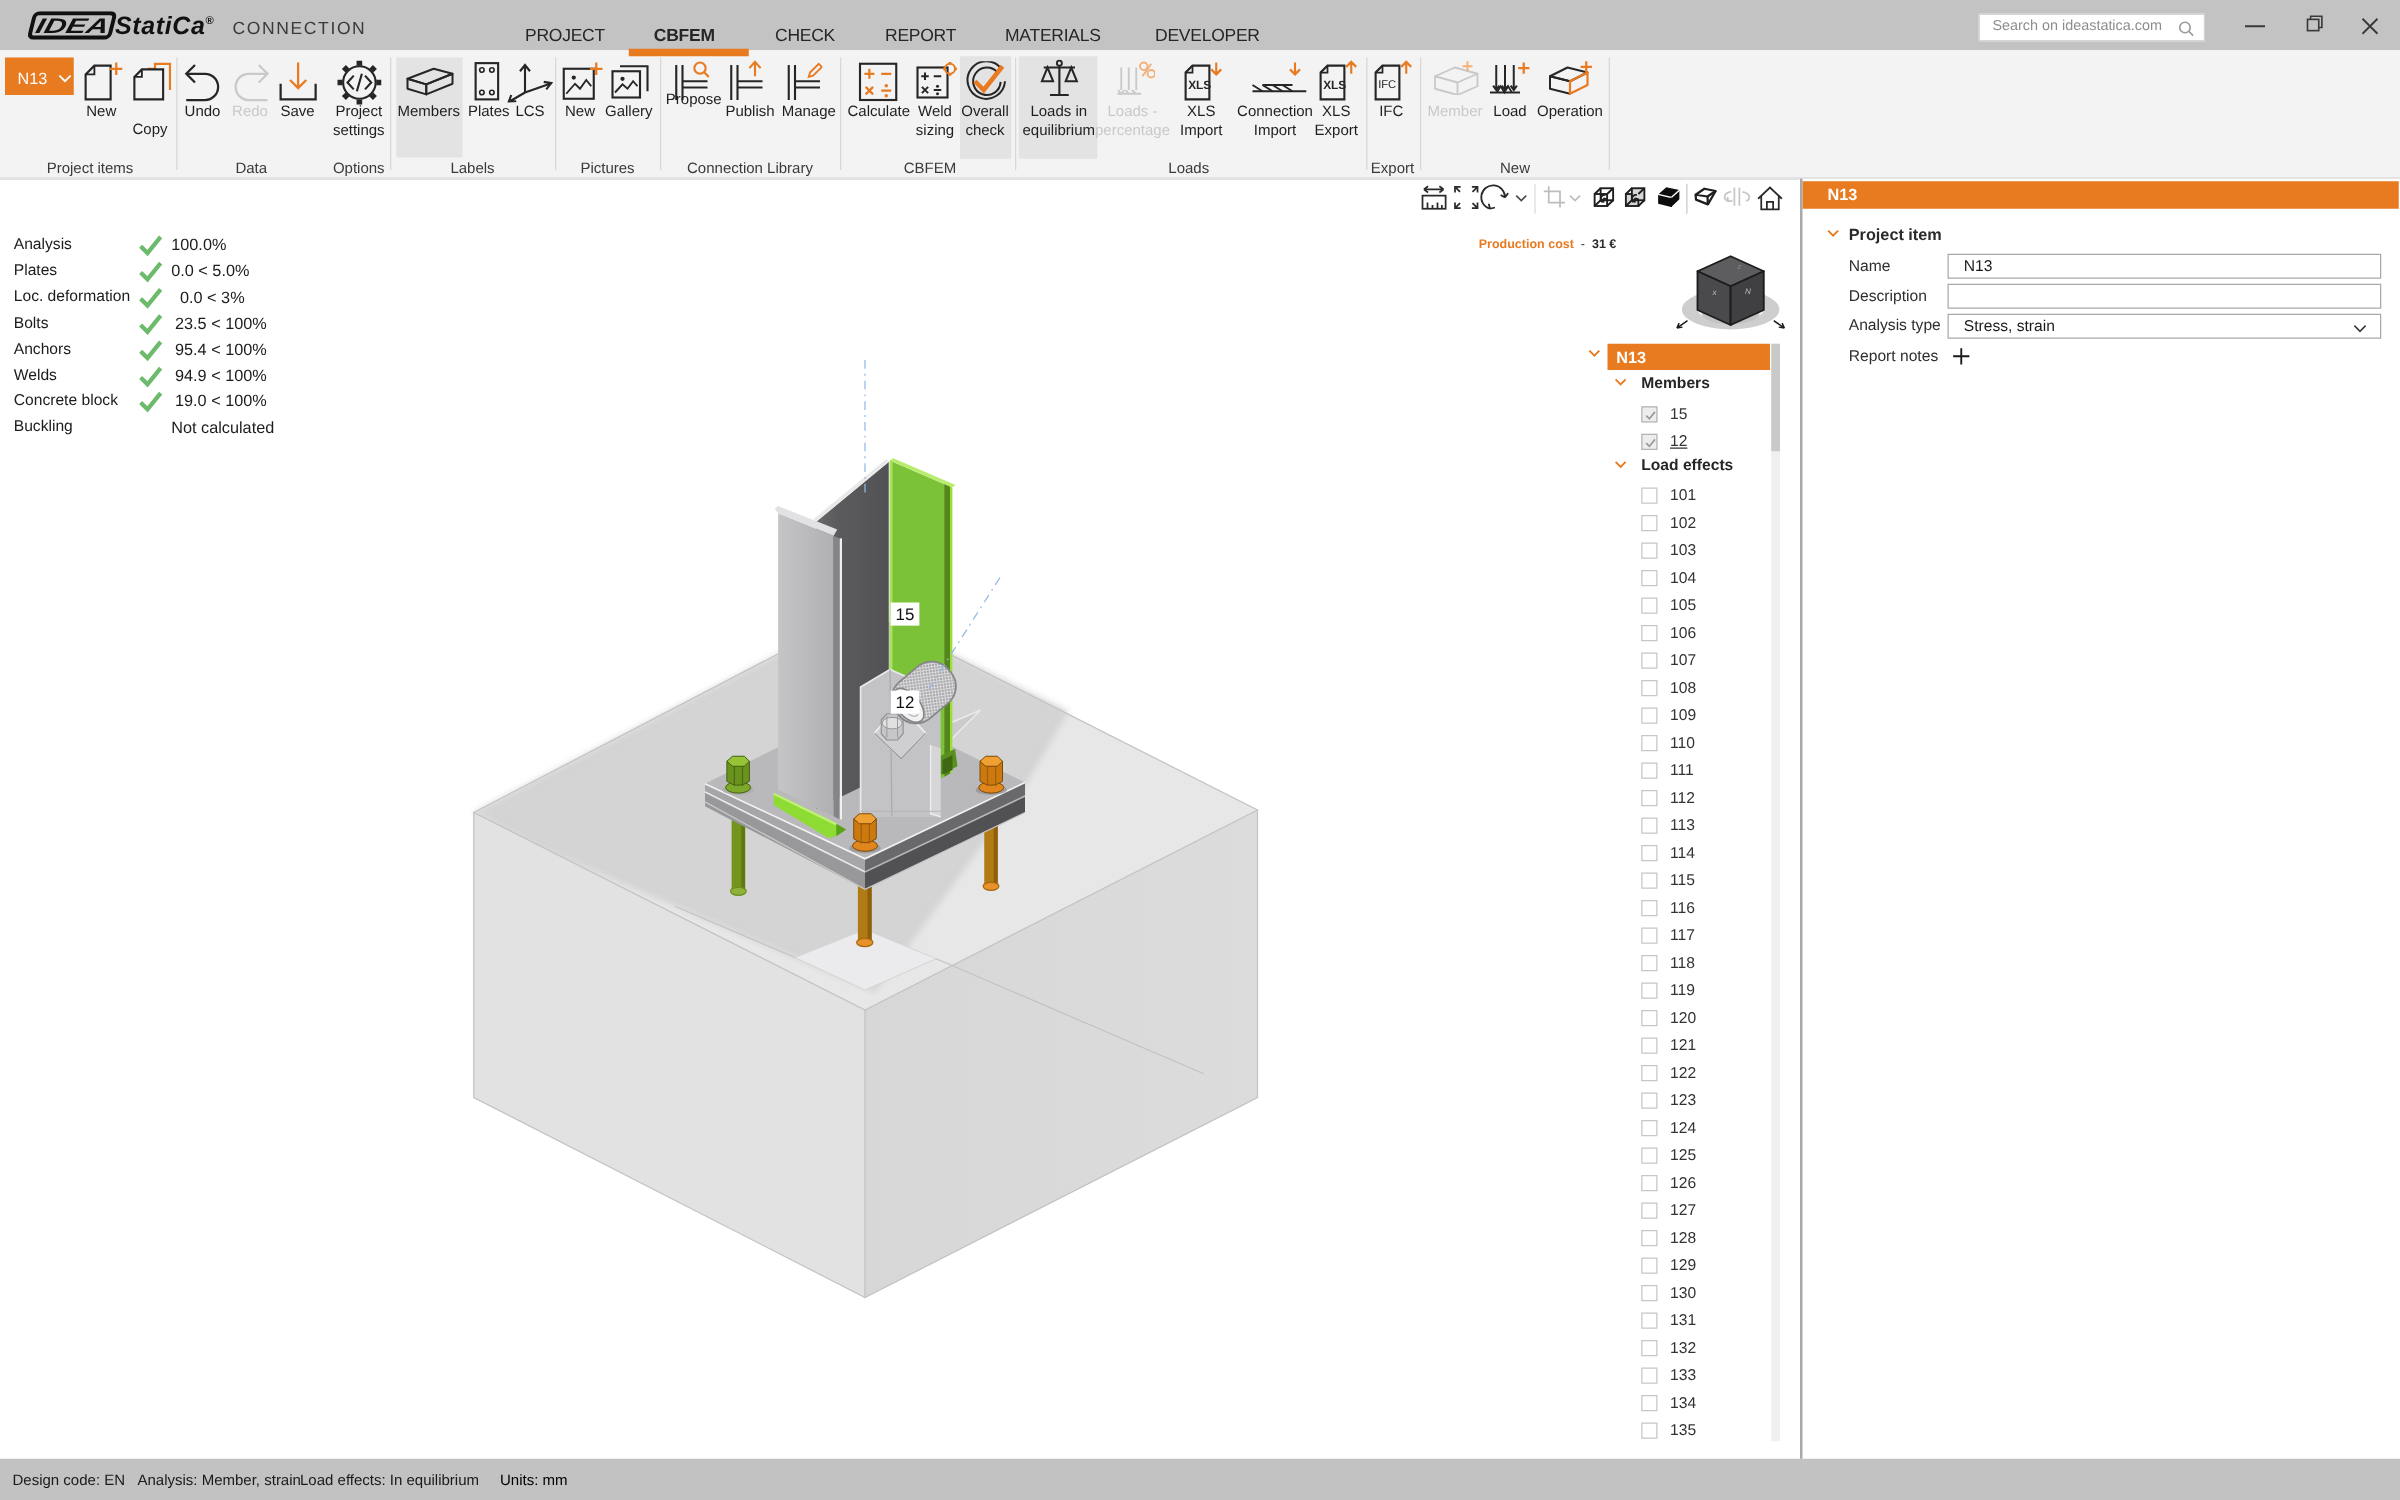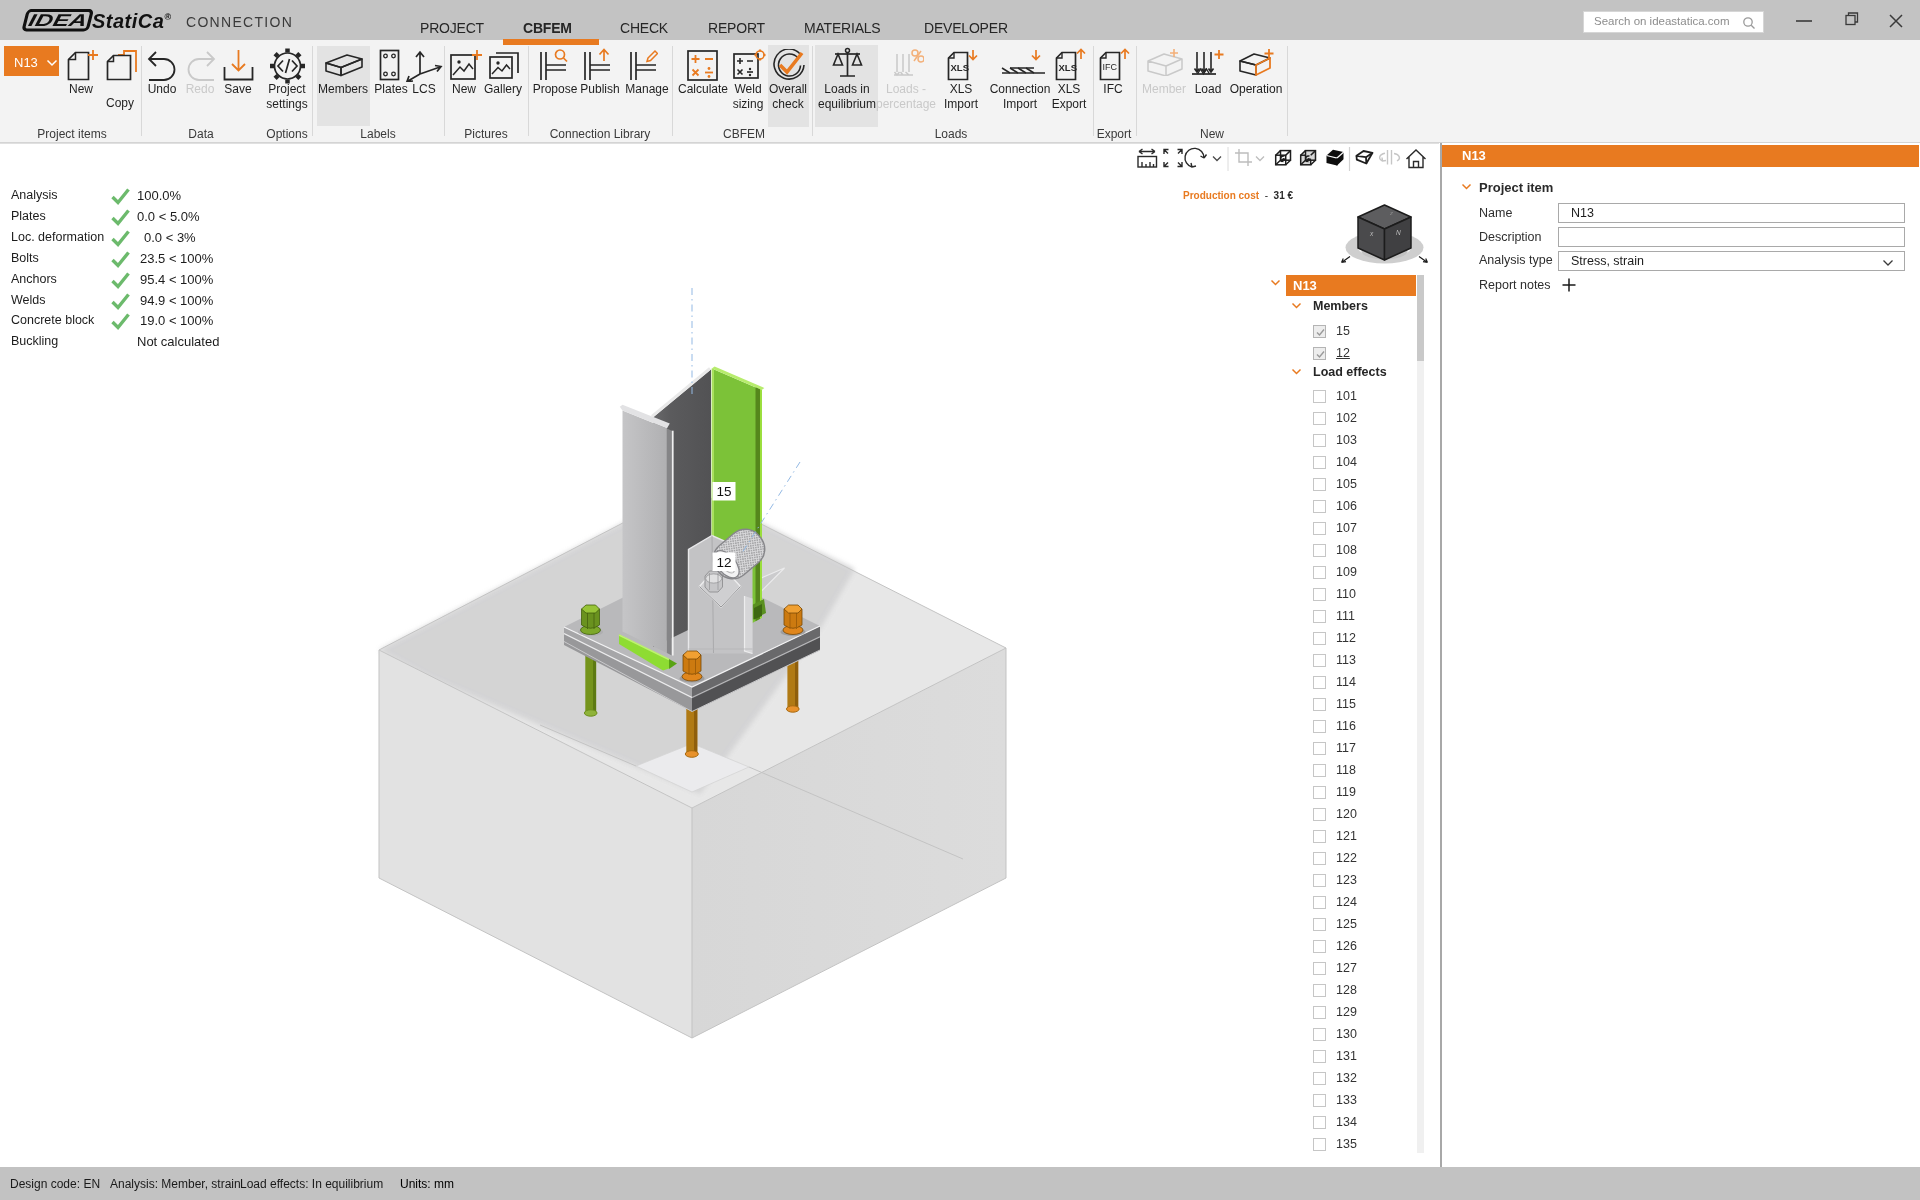--- a/index.html
+++ b/index.html
@@ -168,21 +168,21 @@
   <circle cx="10" cy="14" r="1.7" fill="#262626"></circle>
   <path d="M4 25 L10 18.5 L14 22 L18.5 16 L22 20" fill="none" stroke="#262626" stroke-width="1.5"></path>
 </svg>
 <div class="btnlabel" style="left:503px;top:42px">Gallery</div>
 <svg class="ic" style="left:538px;top:8px" width="30" height="34" viewBox="0 0 30 34">
   <path d="M3 4 V32 M8 4 V32" fill="none" stroke="#262626" stroke-width="1.7"></path>
   <path d="M8 17 H28 M8 22 H28" fill="none" stroke="#262626" stroke-width="1.7"></path>
   <circle cx="22" cy="6.5" r="4.5" fill="none" stroke="#e87a20" stroke-width="1.7"></circle>
   <line x1="25.5" y1="10" x2="29" y2="13.5" stroke="#e87a20" stroke-width="1.7"></line>
 </svg>
-<div class="btnlabel" style="left:555px;top:42px">Propose</div>
+<div class="btnlabel" style="left:555px;top:32px">Propose</div>
 <svg class="ic" style="left:582px;top:8px" width="30" height="34" viewBox="0 0 30 34">
   <path d="M3 4 V32 M8 4 V32" fill="none" stroke="#262626" stroke-width="1.7"></path>
   <path d="M8 17 H28 M8 22 H28" fill="none" stroke="#262626" stroke-width="1.7"></path>
   <path d="M22 13 V2 M17.5 6.5 L22 1.5 L26.5 6.5" fill="none" stroke="#e87a20" stroke-width="1.7"></path>
 </svg>
 <div class="btnlabel" style="left:600px;top:42px">Publish</div>
 <svg class="ic" style="left:628px;top:8px" width="30" height="34" viewBox="0 0 30 34">
   <path d="M3 4 V32 M8 4 V32" fill="none" stroke="#262626" stroke-width="1.7"></path>
   <path d="M8 17 H28 M8 22 H28" fill="none" stroke="#262626" stroke-width="1.7"></path>
   <path d="M20 10 L27 3 L29.5 5.5 L22.5 12.5 L19 13.5 Z" fill="none" stroke="#e87a20" stroke-width="1.5"></path>

